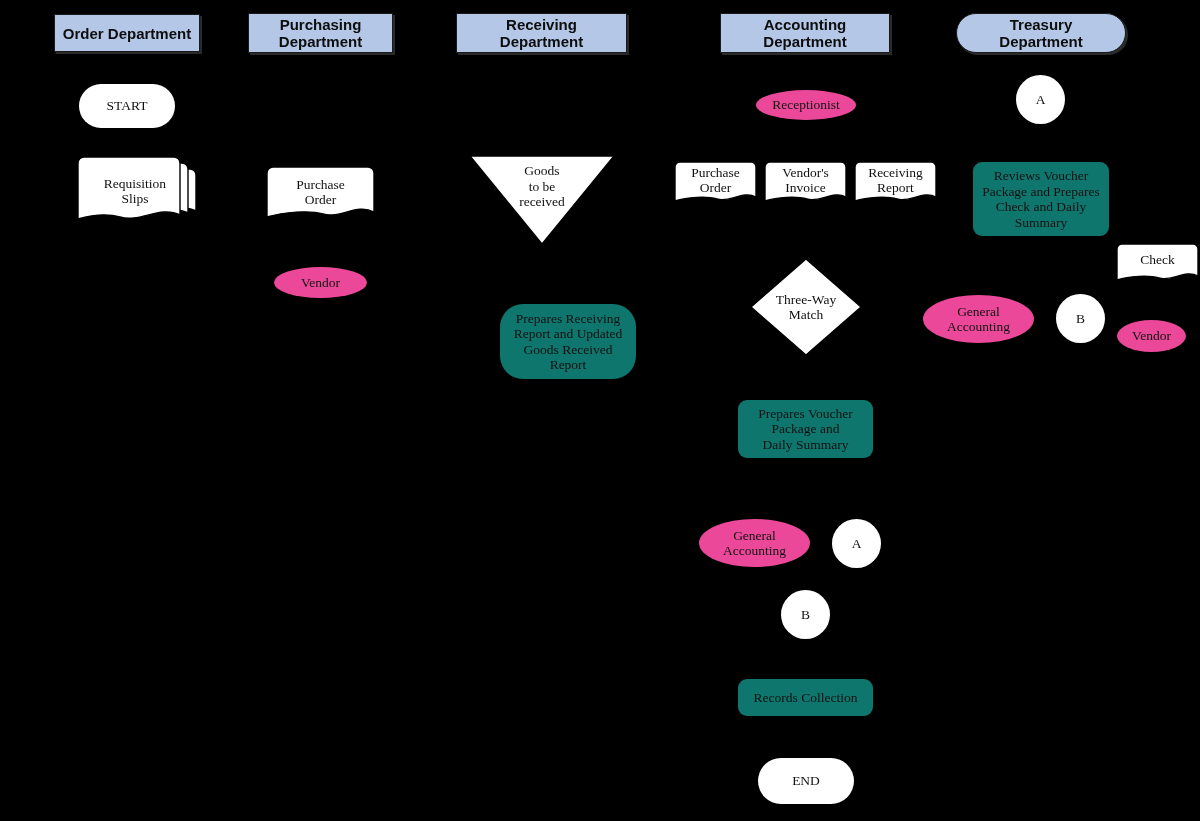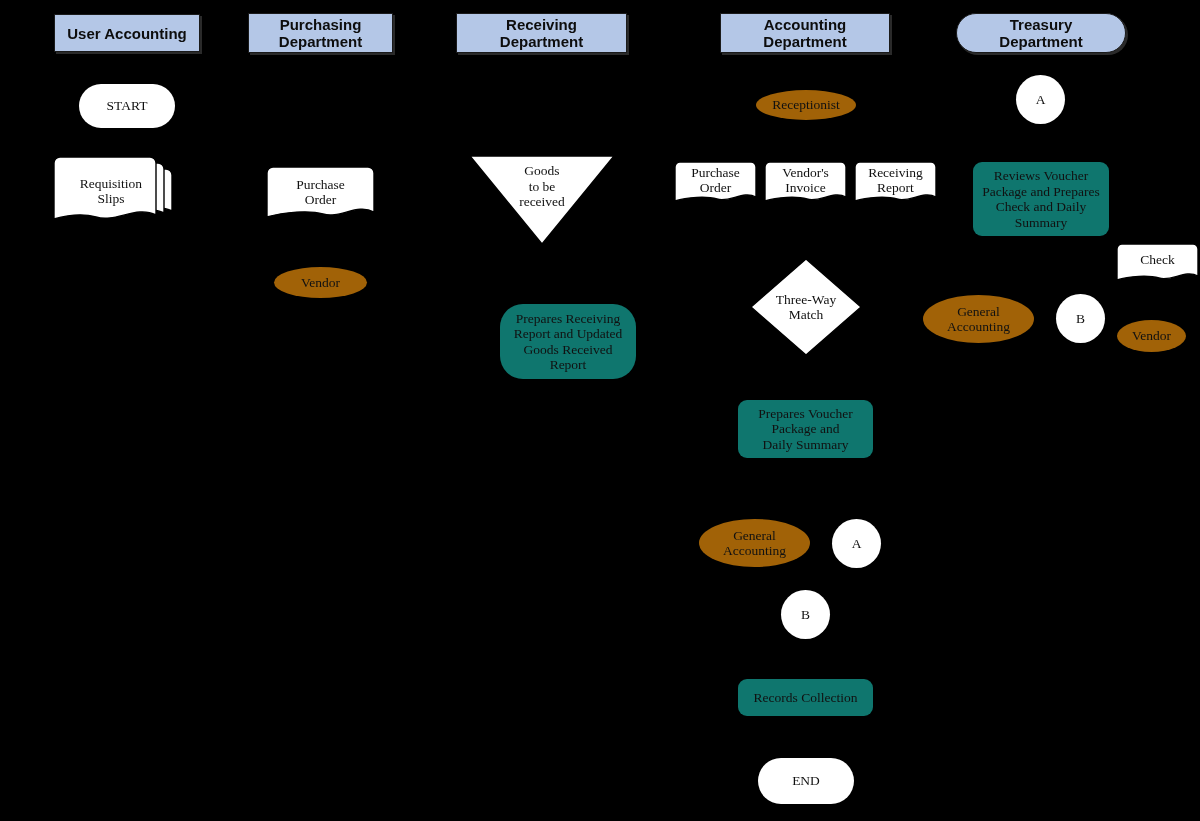--- a/index.html
+++ b/index.html
@@ -57,21 +57,21 @@
   }
 
   
   .terminator {
     background: #ffffff;
     border-radius: 999px;
   }
 
   
   .ellipse {
-    background: #a16207;
+    background: #ec4899;
     border-radius: 50%;
     font-family: Liberation Serif, serif;
   }
 
   
   .circle {
     background: #ffffff;
     border-radius: 50%;
   }
 
@@ -95,39 +95,39 @@
   }
   .tri .tlabel { align-self: flex-start; margin-top: 8px; }
   .doc .dctext { margin-bottom: 10px; }
   .multidoc .mdtext { margin-bottom: 8px; margin-right: 10px; }
 </style>
 </head>
 <body>
 
 <div id="canvas">
 
-  <div class="lane-header" style="left:54px; top:14px; width:146px; height:38px;">User Accounting</div>
+  <div class="lane-header" style="left:54px; top:14px; width:146px; height:38px;">Order Department</div>
 
   <div class="lane-header" style="left:248px; top:13px; width:145px; height:40px;">Purchasing
 Department</div>
 
   <div class="lane-header" style="left:456px; top:13px; width:171px; height:40px;">Receiving
 Department</div>
 
   <div class="lane-header" style="left:720px; top:13px; width:170px; height:40px;">Accounting
 Department</div>
 
   <div class="lane-header" style="left:956px; top:13px; width:170px; height:40px;border-radius:20px;">Treasury
 Department</div>
 
   <div class="node terminator" style="left:79px; top:84px; width:96px; height:44px;">
     <span>START</span>
   </div>
 
-  <div class="node multidoc" style="left:52px; top:157px; width:128px; height:76px;">
+  <div class="node multidoc" style="left:76px; top:157px; width:128px; height:76px;">
     <svg class="shape-svg" width="128" height="76" viewBox="0 0 128 76">
       <path d="M18,12 h96 a6,6 0 0 1 6,6 v36 c-20,-10 -40,8 -60,2 c-14,-4 -28,-2 -42,2 v-40 a6,6 0 0 1 6,-6 z" fill="#ffffff" stroke="#000000" stroke-width="1.4"></path>
       <path d="M10,6 h96 a6,6 0 0 1 6,6 v44 c-20,-10 -40,8 -60,2 c-14,-4 -28,-2 -42,2 v-48 a6,6 0 0 1 6,-6 z" fill="#ffffff" stroke="#000000" stroke-width="1.4"></path>
       <path d="M2,0 h96 a6,6 0 0 1 6,6 v52 c-20,-10 -40,8 -60,2 c-14,-4 -28,-2 -42,2 v-56 a6,6 0 0 1 6,-6 z" fill="#ffffff" stroke="#000000" stroke-width="1.4"></path>
     </svg>
     <span class="mdtext">Requisition
 Slips</span>
   </div>
 
   <div class="node doc" style="left:266px; top:166px; width:109px; height:62px;">

